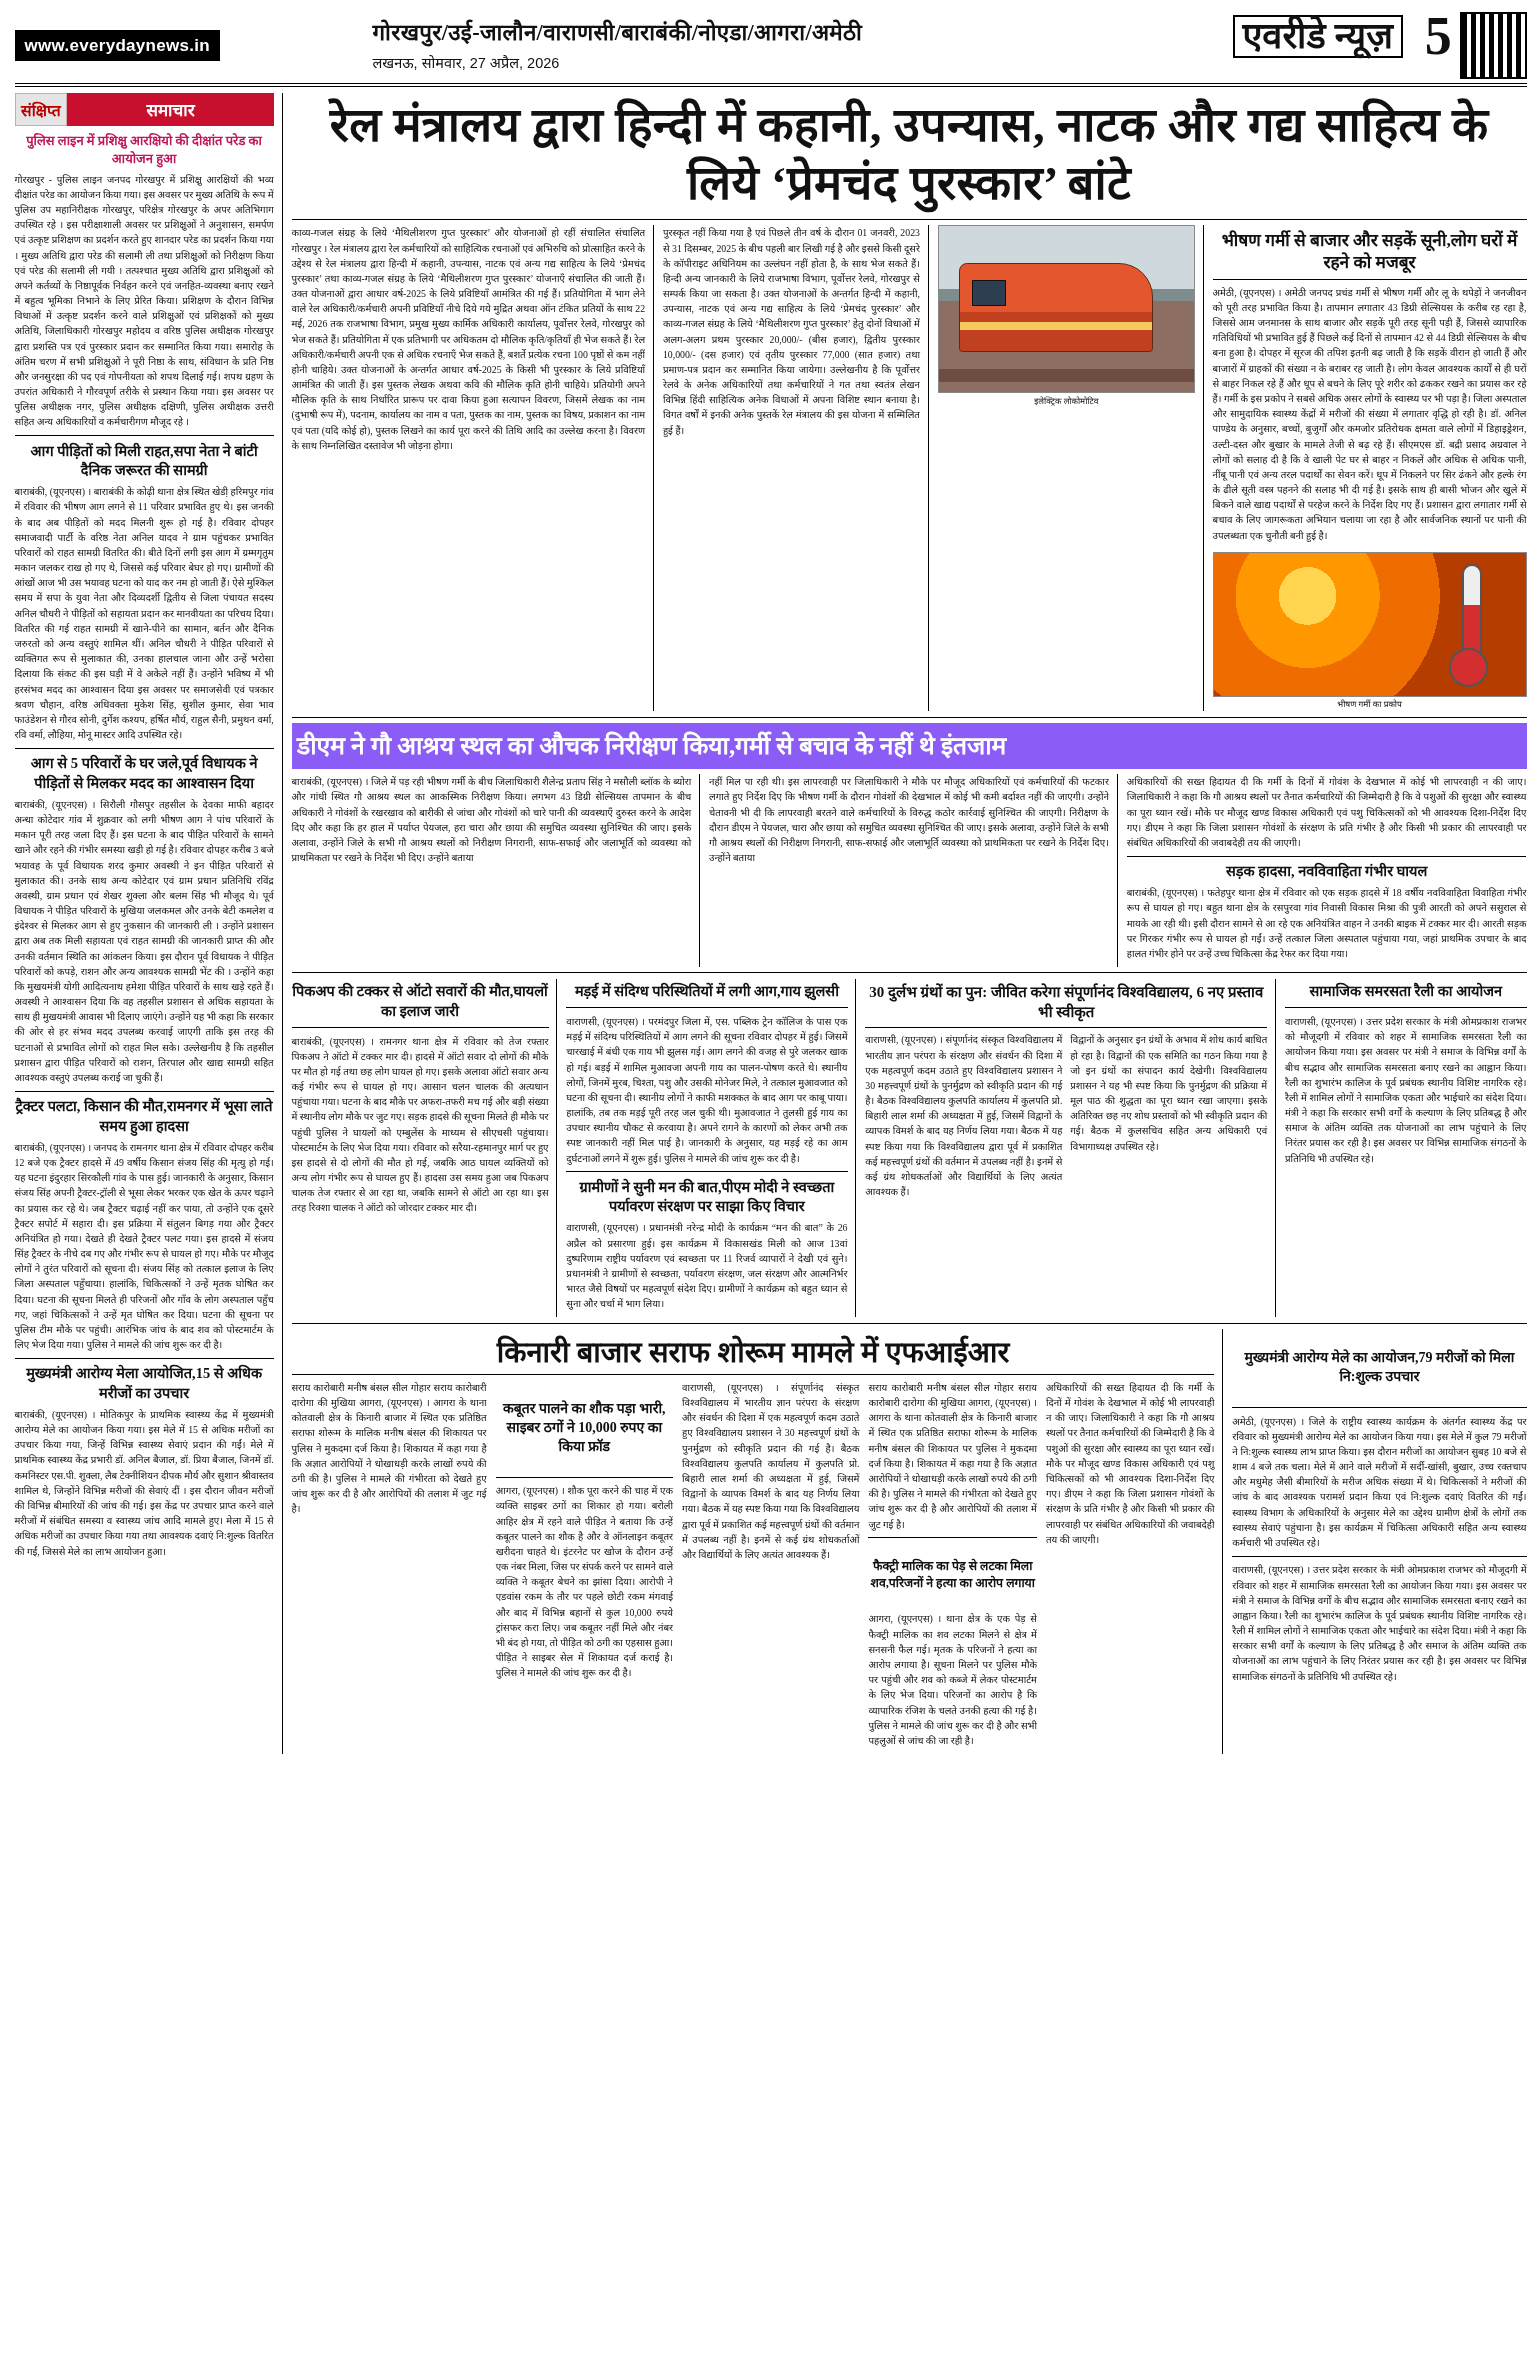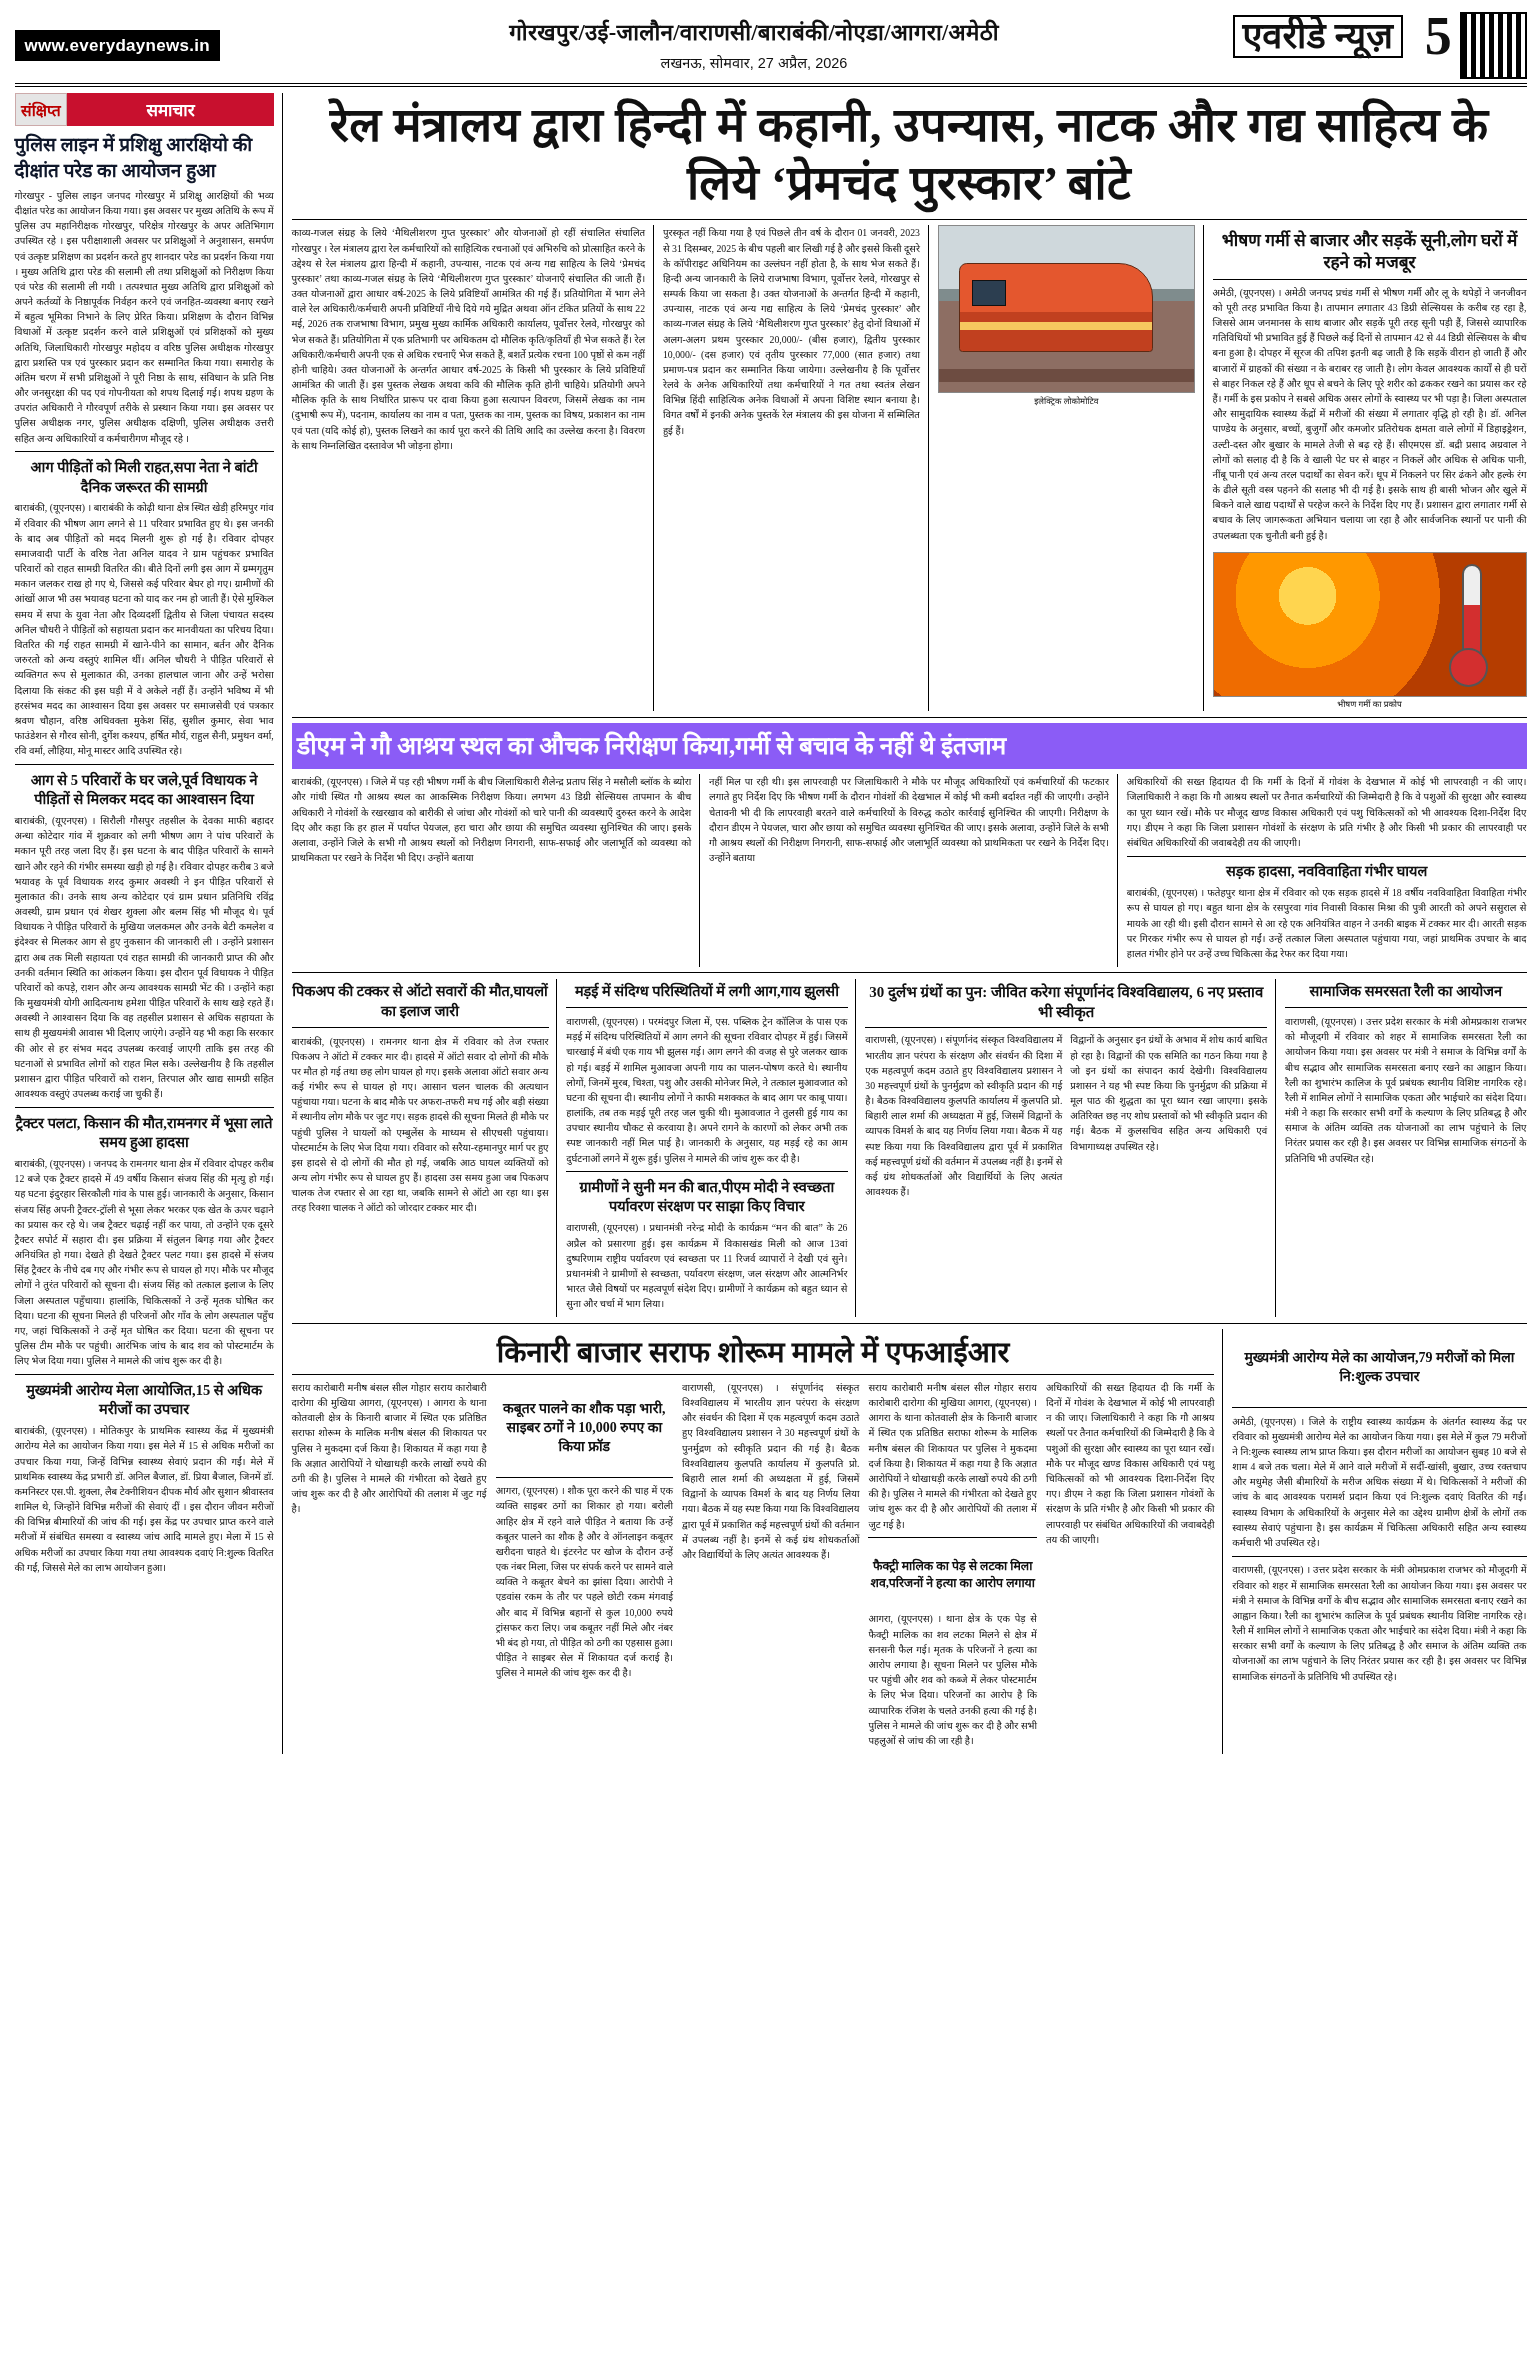--- a/index.html
+++ b/index.html
@@ -11,21 +11,21 @@
   }
   .page { width:1541px; min-height:2377px; padding:10px 14.5px 14.5px 14.5px; background:#fff; position:relative; }
 
   
   .masthead { display:flex; align-items:flex-start; justify-content:space-between; border-bottom:1.7px solid #000; padding-bottom:3.4px; }
   .mh-left { width:358px; padding-top:20px; }
   .url-badge {
     background:#000; color:#fff; font-weight:bold; font-size:17px;
     padding:5.6px 10px; display:inline-block; letter-spacing:0.3px;
   }
-  .mh-center { flex:1; text-align:center; padding-top:5.6px; }
+  .mh-center { flex:1; padding-top:5.6px; }
   .mh-cities {
     font-size:22.4px; font-weight:bold; letter-spacing:0.3px;
     font-family:"Liberation Serif", serif;
   }
   .mh-sub { margin-top:5.6px; font-size:14.5px; }
   .mh-right { width:391px; display:flex; align-items:flex-start; justify-content:flex-end; gap:7.8px; padding-top:2.2px;}
   .logo-block { text-align:right; }
   .logo-text {
     display:flex; align-items:center; gap:22px; justify-content:flex-end;
   }
@@ -44,21 +44,21 @@
   .cols { display:flex; gap:9px; margin-top:6.7px; }
   .col-left { width:268px; border-right:0.6px solid #000; padding-right:7.8px; }
   .col-main { flex:1; }
 
   .sanskshipt-head { display:flex; align-items:stretch; margin-bottom:4.5px; }
   .sans-left { background:#e5e5e5; color:#b00; font-weight:bold; font-size:15.7px; padding:4.5px 5.6px; border:0.6px solid #caa; }
   .sans-right { background:#c8102e; color:#fff; font-weight:bold; font-size:17px; padding:4.5px 17px; flex:1; text-align:center; }
 
   .lead-head {
     font-family:"Liberation Serif", serif; font-weight:bold;
-    font-size:19px; line-height:1.35; color:#0f172a; margin:5.6px 0 4.5px 0;
+    font-size:13px; line-height:1.35; color:#be185d; margin:5.6px 0 4.5px 0;text-align:center;
   }
   .hr-thin { border-top:0.6px solid #000; margin:5.6px 0; }
 
   p.body {
     font-size:9.8px; line-height:1.55; text-align:justify; margin:0 0 5.6px 0;
     font-family:"Liberation Serif", serif;
   }
 
   
   .main-headline {

